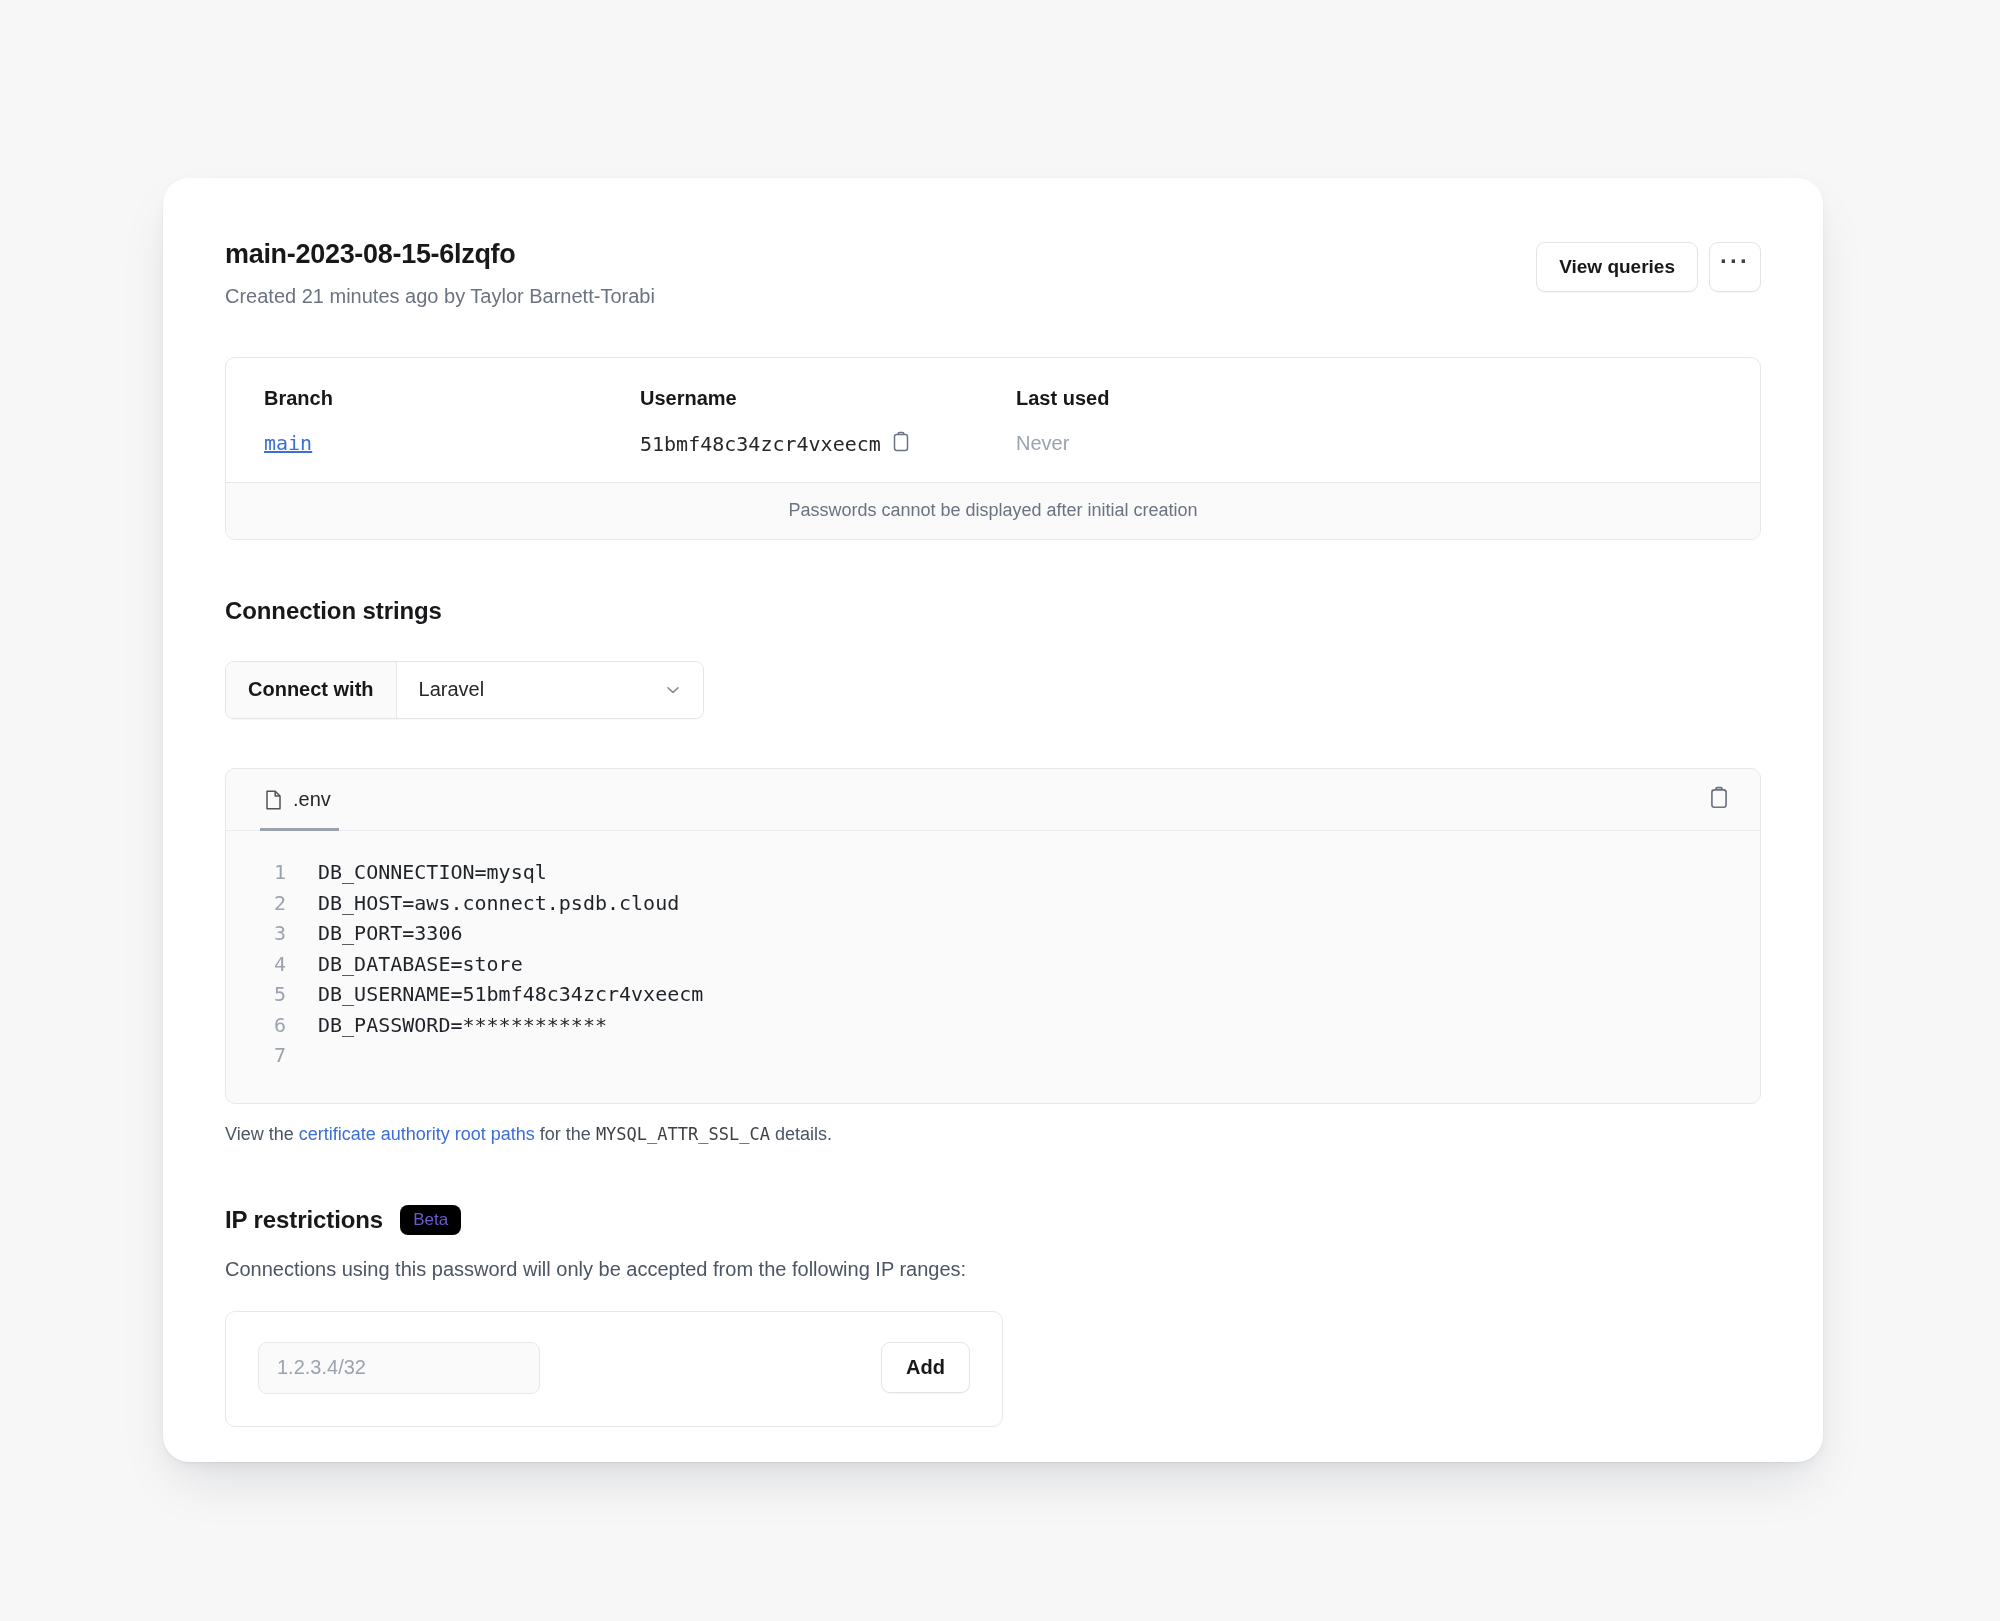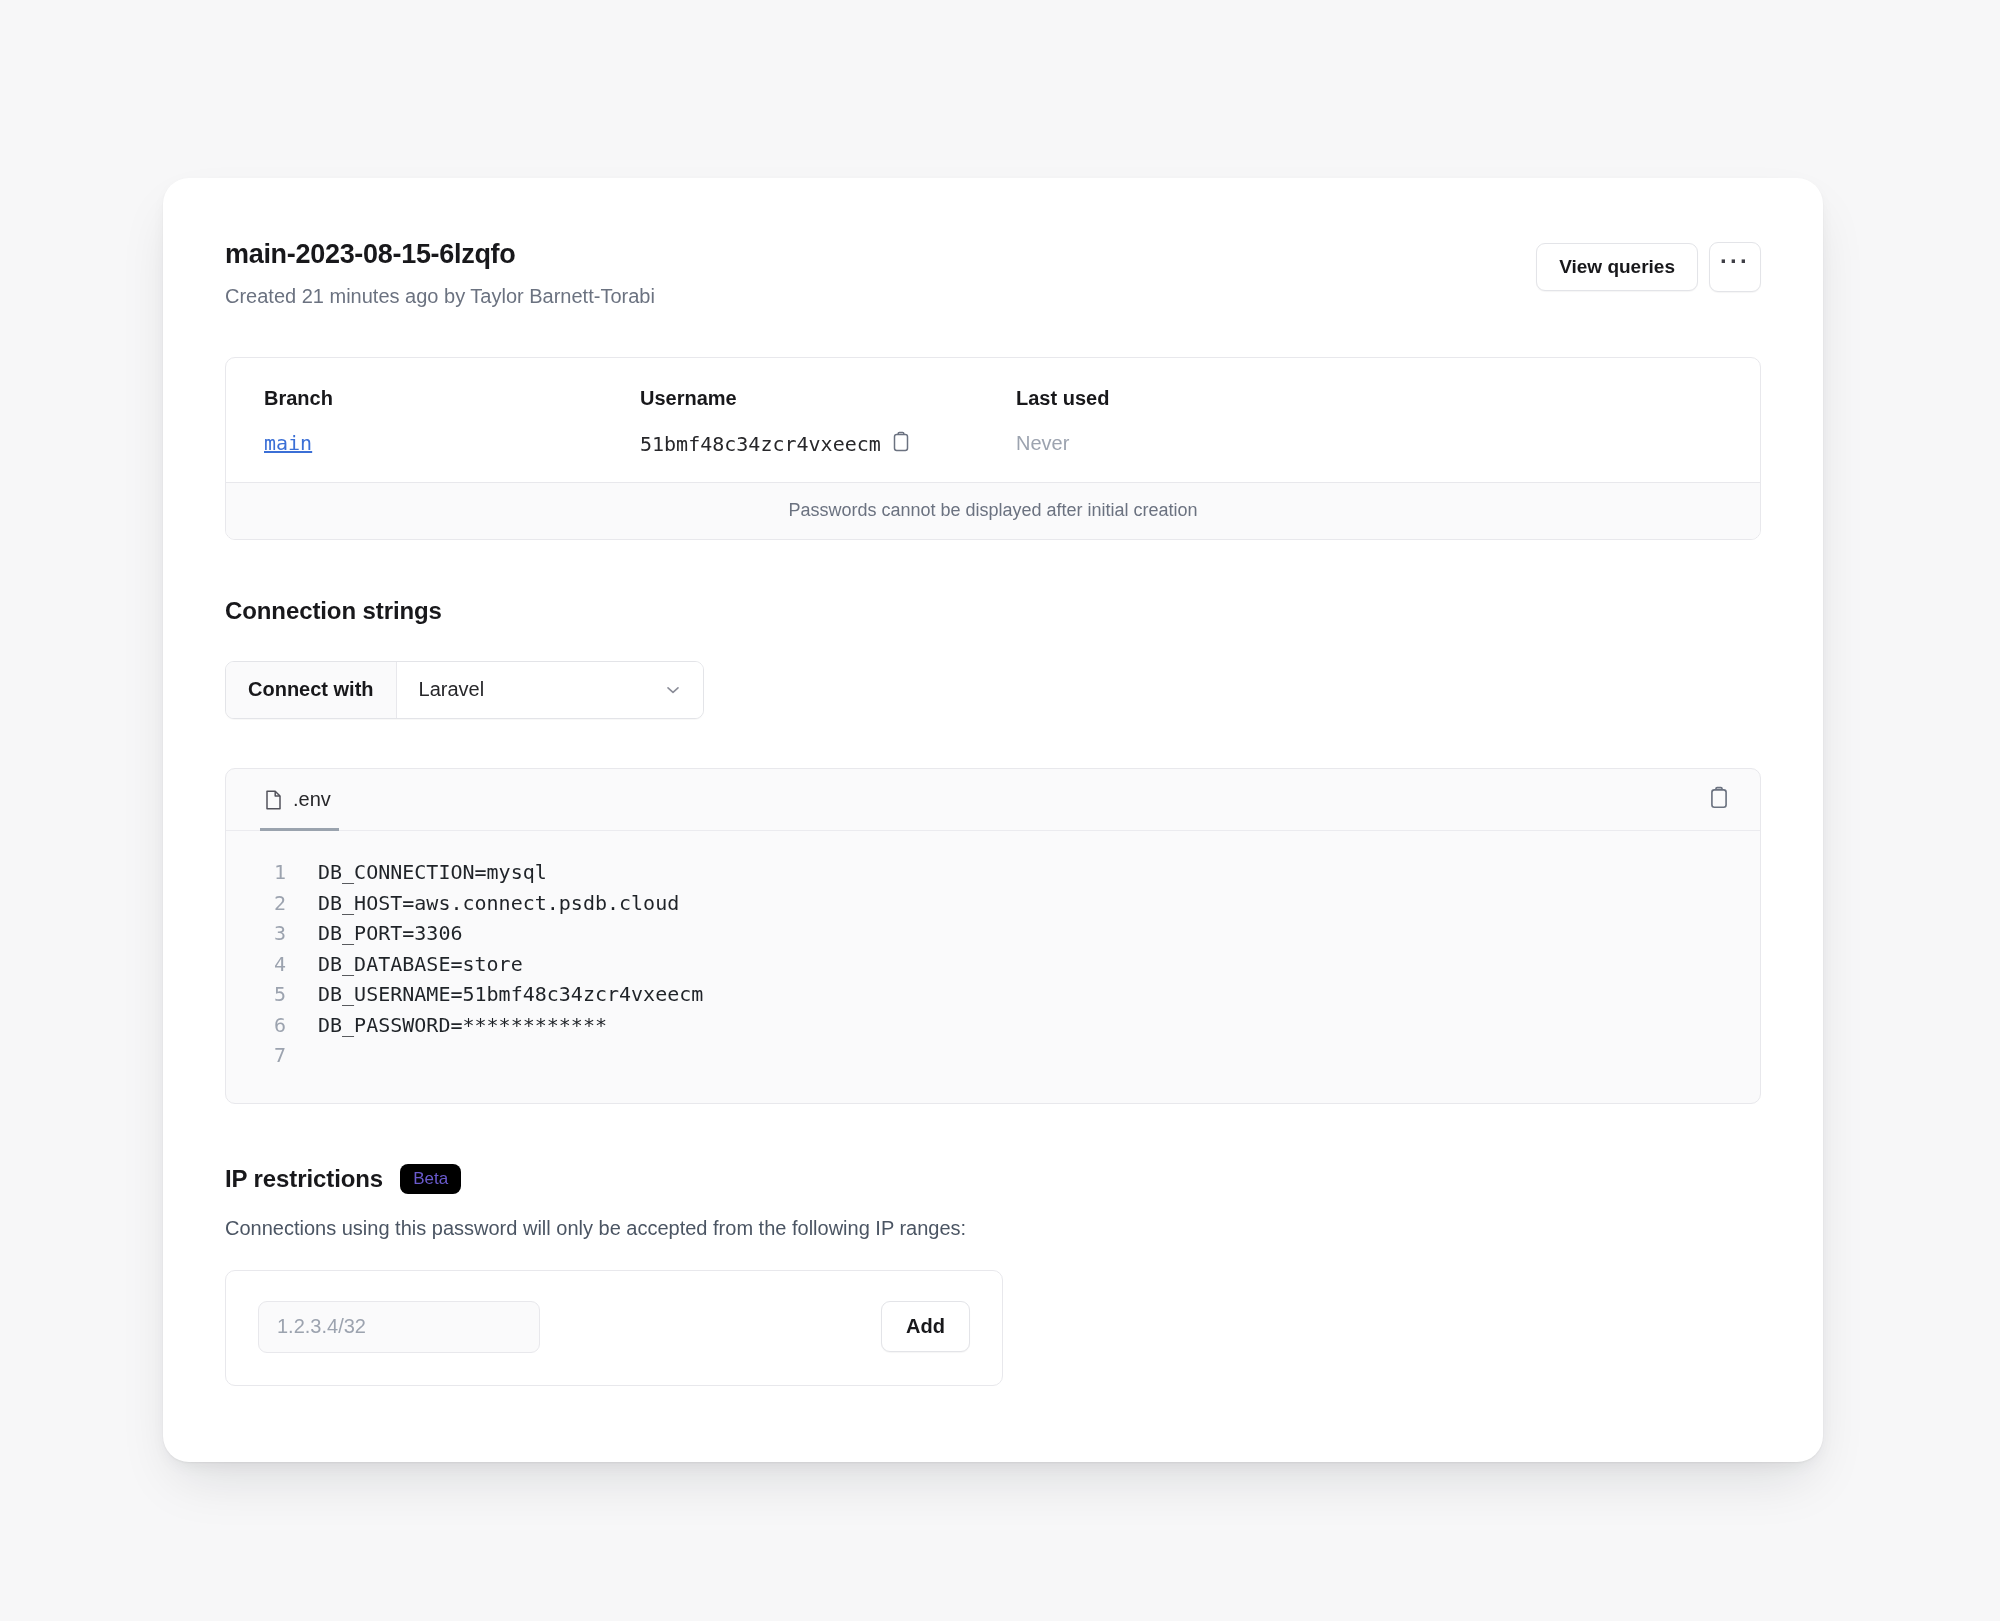--- a/index.html
+++ b/index.html
@@ -52,21 +52,20 @@
     line-height: 1.2;
   }
   .subtitle {
     margin-top: 13px;
     font-size: 20px;
     color: #6b7280;
     line-height: 1.3;
   }
   .header-actions {
     display: flex;
-    align-items: center;
     gap: 11px;
     margin-top: 4px;
   }
   .btn {
     background: #ffffff;
     border: 1px solid #e3e4e8;
     border-radius: 9px;
     font-family: "Liberation Sans", sans-serif;
     font-size: 19px;
     font-weight: 700;
@@ -418,20 +417,23 @@
           <div class="code-line">
             <span class="ln">6</span>
             <span class="code-text">DB_PASSWORD=************</span>
           </div>
           <div class="code-line">
             <span class="ln">7</span>
           </div>
         </div>
       </div>
 
+      <div class="code-note">
+        <span>View the </span><a href="#">certificate authority root paths</a><span> for the </span><span class="mono-inline">MYSQL_ATTR_SSL_CA</span><span> details.</span>
+      </div>
 
       
       <div class="ip-title-row">
         <span class="section-title">IP restrictions</span>
         <span class="badge">Beta</span>
       </div>
       <div class="ip-desc">Connections using this password will only be accepted from the following IP ranges:</div>
 
       <div class="ip-panel">
         <input class="ip-input" type="text" placeholder="1.2.3.4/32" style="">

